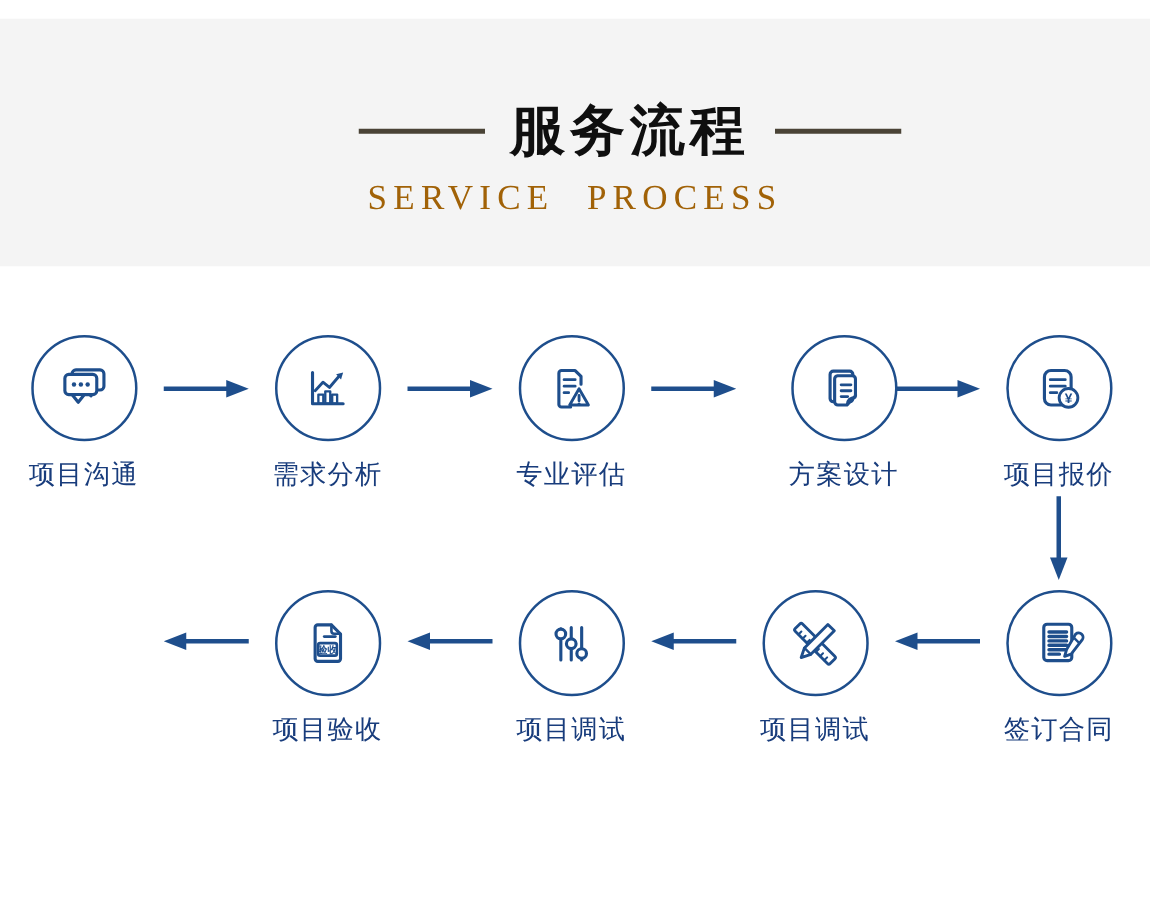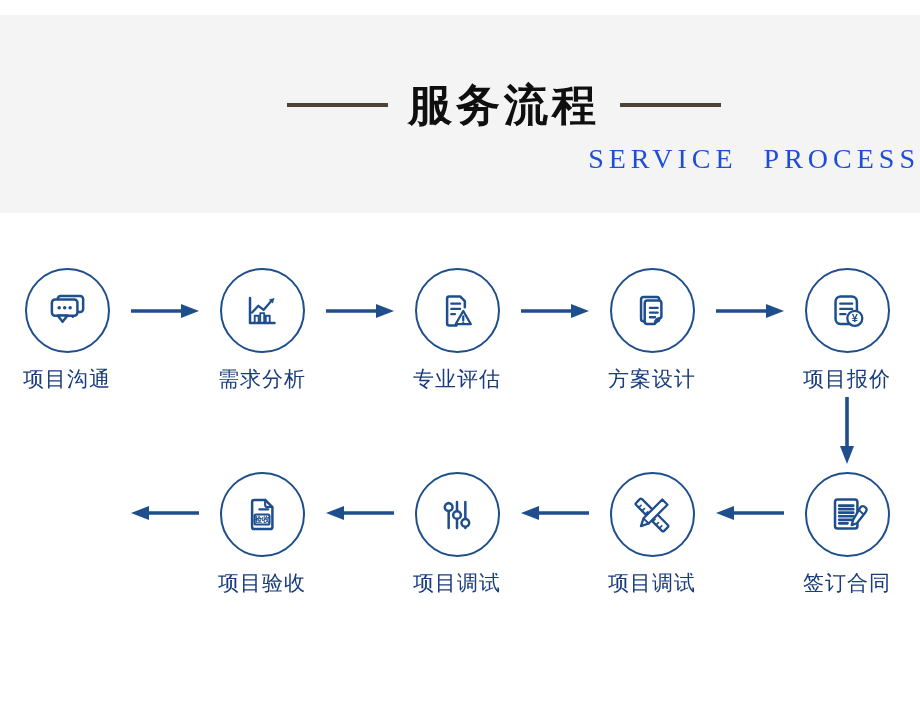--- a/index.html
+++ b/index.html
@@ -2,22 +2,22 @@
 <html style="--icon-blue: #1e4e8c; --label-blue: #183c7c; --divider-brown: #4a4336; --band-gray: #f4f4f4; --title-black: #0f0f0f;"><head>
 <meta charset="utf-8">
 <style>
   html,body{margin:0;padding:0;background:#fff;}
   .stage{position:relative;width:920px;height:727px;background:#ffffff;overflow:hidden;
          font-family:"Liberation Sans",sans-serif;}
   .band{position:absolute;top:15px;left:0;width:920px;height:198px;background:var(--band-gray,#f4f4f4);}
   .title-row{position:absolute;top:62px;left:0;width:920px;display:flex;align-items:center;justify-content:center;gap:20px;margin-left:44px;}
   .dash{width:101px;height:4px;background:var(--divider-brown,#4a4336);}
   .page-title{font-size:44px;font-weight:800;color:var(--title-black,#0f0f0f);letter-spacing:4px;line-height:56px;white-space:nowrap;}
-  .page-subtitle{position:absolute;top:128px;left:0;width:920px;text-align:right;
-         font-family:"Liberation Serif",serif;font-size:28px;color:#1d4ed8;letter-spacing:5px;word-spacing:14px;white-space:nowrap;}
+  .page-subtitle{position:absolute;top:128px;left:0;width:920px;text-align:center;
+         font-family:"Liberation Serif",serif;font-size:28px;color:#a16207;letter-spacing:5px;word-spacing:14px;white-space:nowrap;}
   .step{position:absolute;width:130px;display:flex;flex-direction:column;align-items:center;}
   .circle{width:85px;height:85px;border:2px solid var(--icon-blue,#1e4e8c);border-radius:50%;
           display:flex;align-items:center;justify-content:center;background:#fff;box-sizing:border-box;}
   .circle svg{color:var(--icon-blue,#1e4e8c);}
   .step-label{margin-top:12px;font-size:21px;font-weight:normal;color:var(--label-blue,#183c7c);letter-spacing:1px;white-space:nowrap;}
   .arrow{position:absolute;color:var(--icon-blue,#1e4e8c);}
   .r1{top:268px}.r2{top:472px}
   svg text{font-family:"Liberation Sans",sans-serif;}
 </style>
 </head>
@@ -69,21 +69,21 @@
         <path d="M31.5 20.5 v-6 l-4.5 -4.5 h-10.5 a2 2 0 0 0 -2 2 v24 a2 2 0 0 0 2 2 h7"></path>
         <path d="M18.5 17 h8.5 M18.5 22 h8.5 M18.5 27 h3.5" stroke-width="2.2"></path>
         <path d="M30 24 l7.2 12.5 h-14.4 z" fill="#fff" stroke-width="2.2"></path>
         <path d="M30 29.2 v4" stroke-width="2.2"></path>
         <circle cx="30" cy="35.7" r="1.2" fill="currentColor" stroke="none"></circle>
       </svg>
     </div>
     <div class="step-label">专业评估</div>
   </div>
 
-  <div class="step r1" style="left:587px">
+  <div class="step r1" style="left:610px">
     <div class="circle">
       <svg width="50" height="50" viewBox="0 0 48 48" fill="none" stroke="currentColor" stroke-width="2.4" stroke-linecap="round" stroke-linejoin="round">
         <rect x="13.5" y="10.5" width="17.5" height="23.5" rx="2.5"></rect>
         <path d="M19 14 h11.5 a2.5 2.5 0 0 1 2.5 2.5 v13 l-6.5 7 h-7 a2.5 2.5 0 0 1 -2.5 -2.5 v-17.5 a2.5 2.5 0 0 1 2.5 -2.5 z" fill="#fff"></path>
         <path d="M26.6 36.2 q0.3 -5.4 6.2 -5.6" stroke-width="2"></path>
         <path d="M22 21 h7.5 M22 25.5 h7.5 M22 30 h5" stroke-width="2.2"></path>
       </svg>
     </div>
     <div class="step-label">方案设计</div>
   </div>

